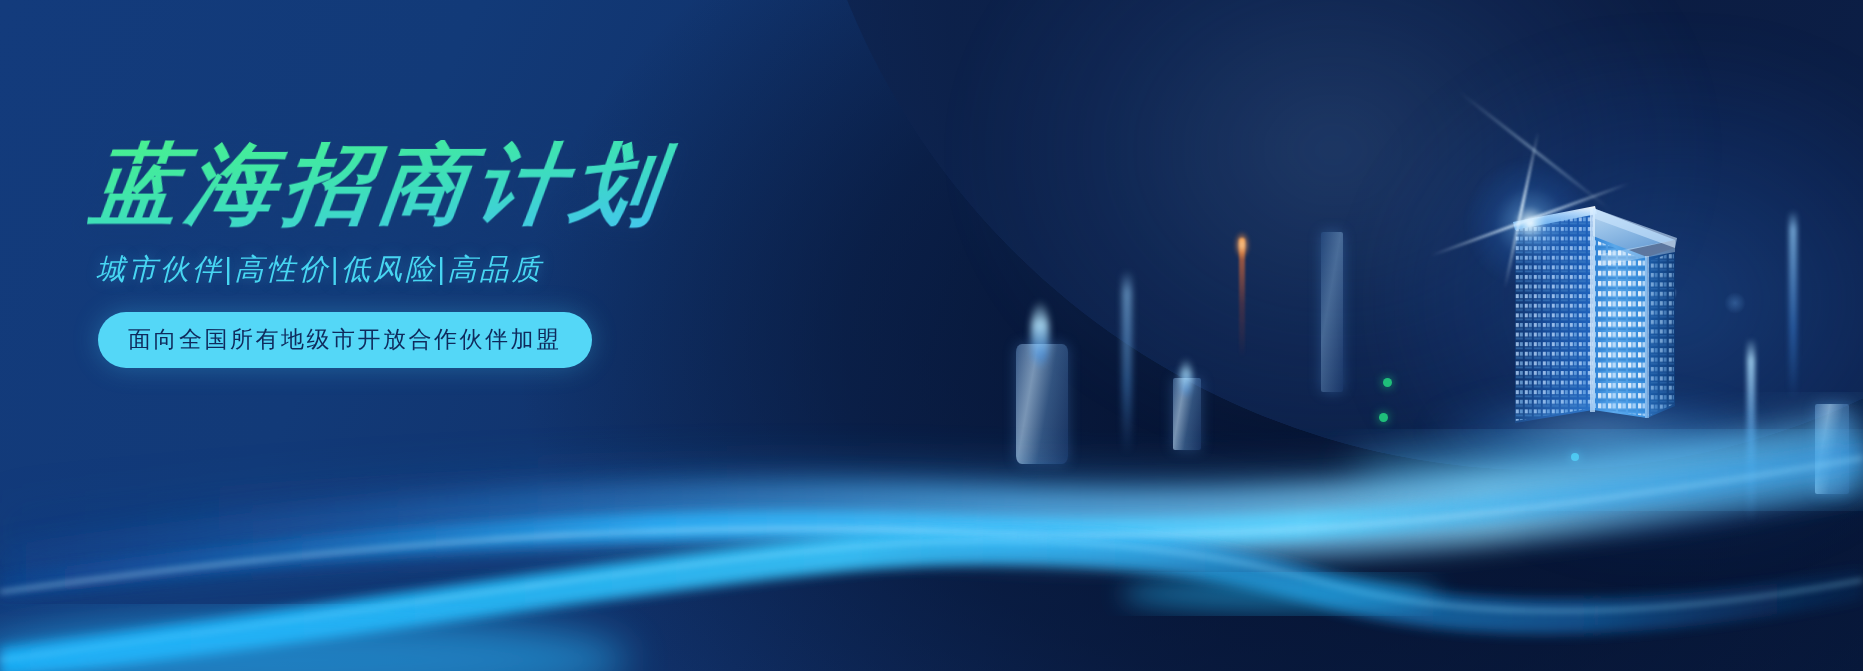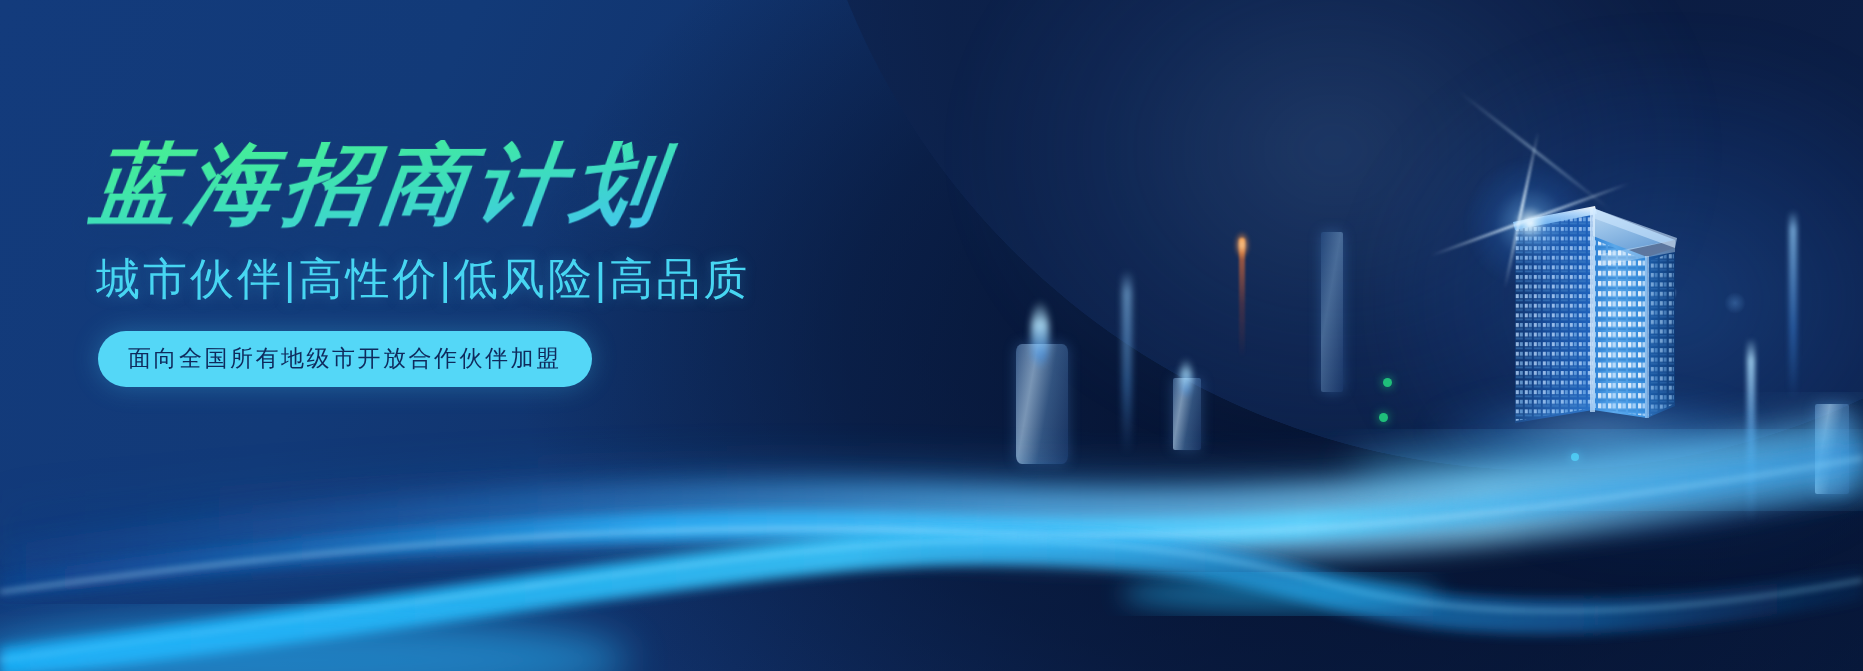--- a/index.html
+++ b/index.html
@@ -130,26 +130,27 @@
     -webkit-text-fill-color: transparent;
     white-space: nowrap;
     transform: skewX(-7deg);
     transform-origin: left center;
     text-shadow: none;
     filter: drop-shadow(0 2px 10px rgba(20,60,120,0.45));
   }
 
   .subtitle {
     margin: 22px 0 0 4px;
-    font-size: 44px;
+    font-size: 29px;
     letter-spacing: 3px;
     color: #47d6f2;
     white-space: nowrap;
     font-weight: 400;
     text-shadow: 0 0 14px rgba(60,190,240,0.35);
+    font-style: italic;
   }
 
   .pill {
     display: inline-block;
     margin: 22px 0 0 6px;
     background: #54d7f7;
     color: #0f2a5c;
     font-size: 23px;
     letter-spacing: 2.5px;
     padding: 12px 30px 13px 30px;

